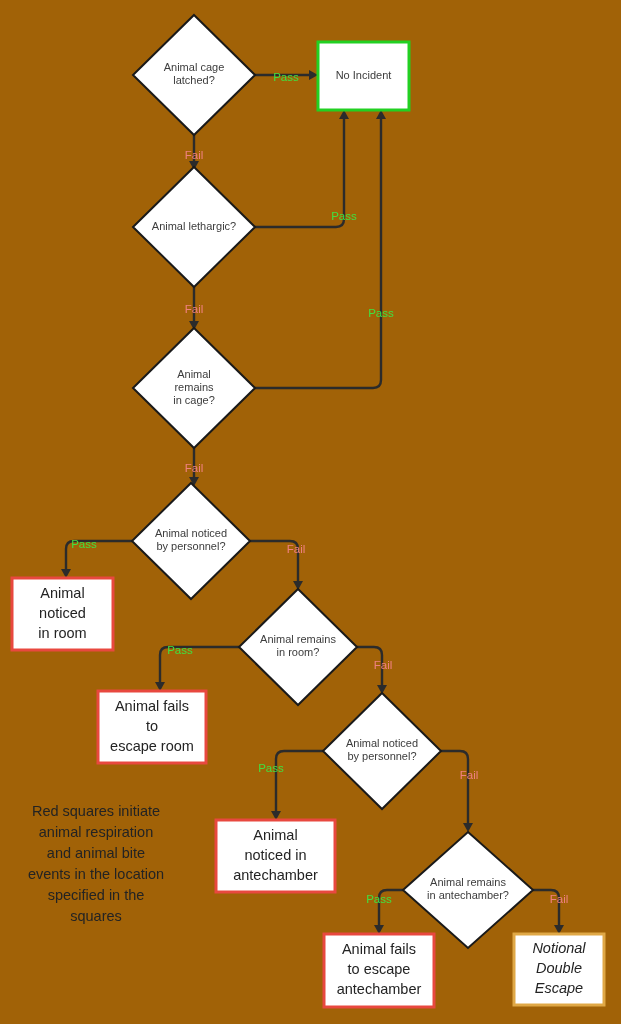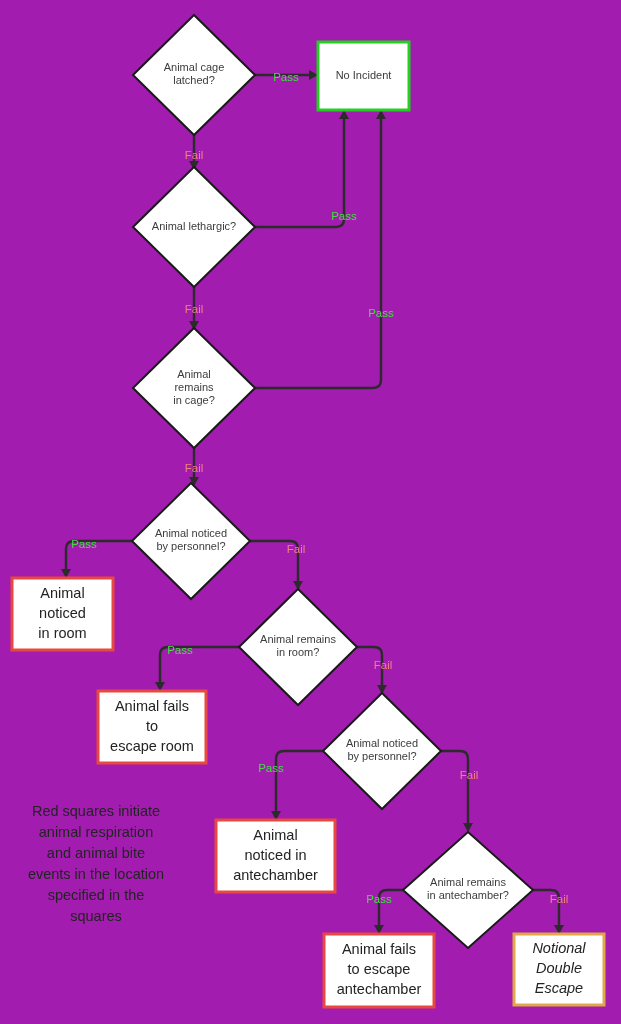--- a/index.html
+++ b/index.html
@@ -10,21 +10,21 @@
   body {
     width: 621px;
     height: 1024px;
     font-family: "Liberation Sans", sans-serif;
     overflow: hidden;
   }
   #flowchart-root {
     position: relative;
     width: 621px;
     height: 1024px;
-    background: #a21caf;
+    background: #a16207;
   }
   svg#diagram {
     position: absolute;
     top: 0;
     left: 0;
     width: 621px;
     height: 1024px;
     display: block;
   }
   .node-shape {

